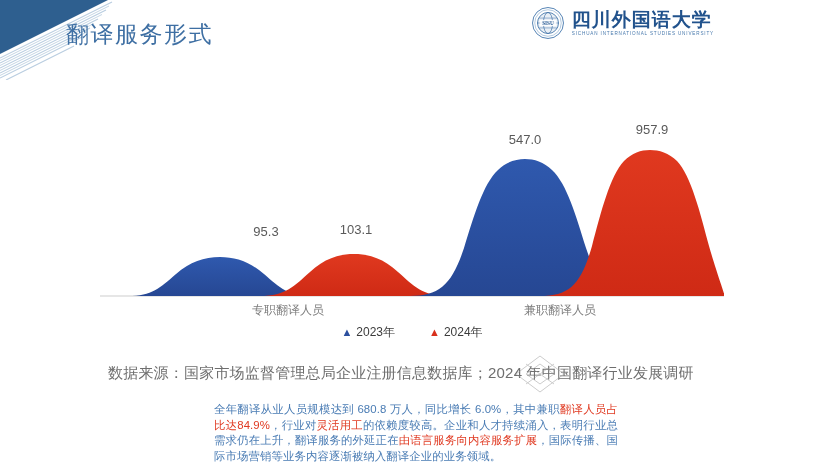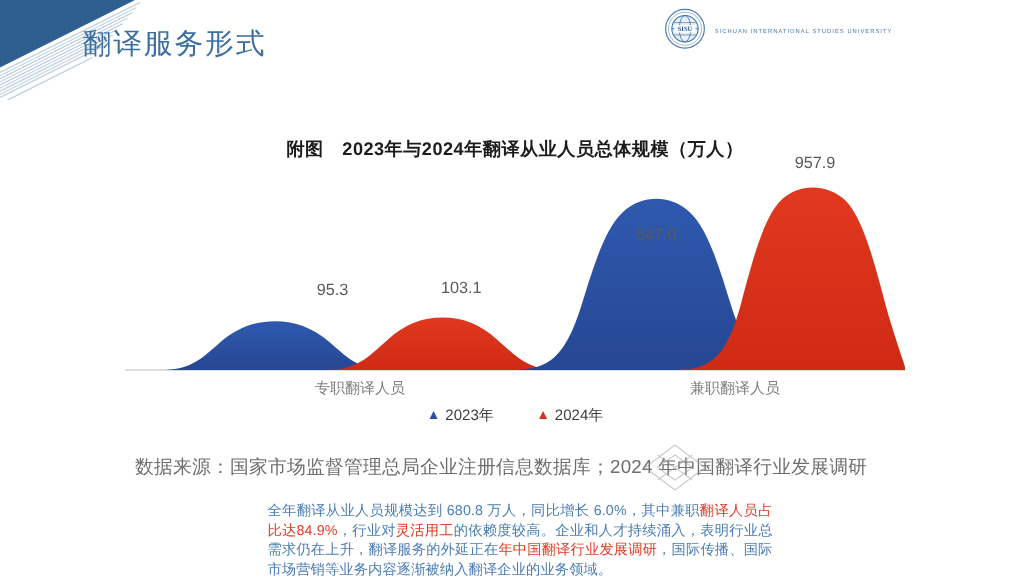--- a/index.html
+++ b/index.html
@@ -197,28 +197,28 @@
       <circle cx="20" cy="20" r="12.4" fill="#4a7bb0" opacity="0.12"></circle>
       <ellipse cx="20" cy="20" rx="12.4" ry="12.4" fill="none" stroke="#3f72a8" stroke-width="1"></ellipse>
       <ellipse cx="20" cy="20" rx="5.4" ry="12.4" fill="none" stroke="#3f72a8" stroke-width="0.8"></ellipse>
       <line x1="7.6" y1="20" x2="32.4" y2="20" stroke="#3f72a8" stroke-width="0.8"></line>
       <line x1="9.1" y1="14.2" x2="30.9" y2="14.2" stroke="#3f72a8" stroke-width="0.6"></line>
       <line x1="9.1" y1="25.8" x2="30.9" y2="25.8" stroke="#3f72a8" stroke-width="0.6"></line>
       <rect x="10" y="16.4" width="20" height="7.2" fill="#ffffff" opacity="0.9"></rect>
       <text x="20" y="22.1" font-size="6.2" font-family="Liberation Serif, serif" font-weight="bold" fill="#2a5c95" text-anchor="middle">SISU</text>
     </svg>
     <div class="logo-text">
+      <div class="logo-cn">四川外国语大学</div>
       <div class="logo-en">SICHUAN INTERNATIONAL STUDIES UNIVERSITY</div>
     </div>
   </div>
 </div>
 
 <div class="chart-panel">
 
-  <div class="chart-title">附图　2023年与2024年翻译从业人员总体规模（万人）</div>
 
   <div class="plot-area">
     <svg class="plot-svg" width="624" height="160" viewBox="0 0 624 160">
       <defs>
         <linearGradient id="gblue" x1="0" y1="0" x2="0" y2="1">
           <stop offset="0%" stop-color="#2f59ae"></stop>
           <stop offset="100%" stop-color="#264793"></stop>
         </linearGradient>
         <linearGradient id="gred" x1="0" y1="0" x2="0" y2="1">
           <stop offset="0%" stop-color="#e0391f"></stop>
@@ -251,26 +251,26 @@
       <path fill="url(#gred)" d="M 440 152
                C 470 152, 481 140, 492 102
                C 501 68, 510 32, 524 17
                C 532 9, 541 6, 550 6
                C 559 6, 569 9, 577 17
                C 591 32, 600 68, 609 102
                C 620 140, 626 152, 624 152 Z"></path>
     </svg>
 
     <div class="dlabel" style="left:122px; top:80px;margin-left:44px;">95.3</div>
-    <div class="dlabel" style="left:256px; top:78px;margin-left:13px;">103.1</div>
-    <div class="dlabel" style="left:425px; top:-12px;margin-top:48px;">547.0</div>
+    <div class="dlabel" style="left:256px; top:78px;">103.1</div>
+    <div class="dlabel" style="left:425px; top:-12px;">547.0</div>
     <div class="dlabel" style="left:552px; top:-22px;">957.9</div>
 
     <div class="cat-label" style="left:188px; top:158px;">专职翻译人员</div>
-    <div class="cat-label" style="left:488px; top:158px;">兼职翻译人员</div>
+    <div class="cat-label" style="left:460px; top:158px;">兼职翻译人员</div>
   </div>
 
   <div class="legend">
     <div class="legend-item">
       <span class="legend-marker lm-2023">▲</span>
       <span>2023年</span>
     </div>
     <div class="legend-item">
       <span class="legend-marker lm-2024">▲</span>
       <span>2024年</span>
@@ -283,14 +283,14 @@
 <svg class="watermark" viewBox="0 0 56 44">
   <g fill="none" stroke="#9a9a9a" stroke-width="1">
     <polygon points="28,4 52,22 28,40 4,22"></polygon>
     <polygon points="28,12 42,22 28,32 14,22"></polygon>
     <line x1="14" y1="12" x2="42" y2="32"></line>
     <line x1="42" y1="12" x2="14" y2="32"></line>
   </g>
 </svg>
 
 <div class="summary">
-  <span>全年翻译从业人员规模达到 680.8 万人，同比增长 6.0%，其中兼职</span><span class="hl">翻译人员占比达84.9%</span><span>，行业对</span><span class="hl">灵活用工</span><span>的依赖度较高。企业和人才持续涌入，表明行业总需求仍在上升，翻译服务的外延正在</span><span class="hl">年中国翻译行业发展调研</span><span>，国际传播、国际市场营销等业务内容逐渐被纳入翻译企业的业务领域。</span>
+  <span>全年翻译从业人员规模达到 680.8 万人，同比增长 6.0%，其中兼职</span><span class="hl">翻译人员占比达84.9%</span><span>，行业对</span><span class="hl">灵活用工</span><span>的依赖度较高。企业和人才持续涌入，表明行业总需求仍在上升，翻译服务的外延正在</span><span class="hl">由语言服务向内容服务扩展</span><span>，国际传播、国际市场营销等业务内容逐渐被纳入翻译企业的业务领域。</span>
 </div>
 
 </body></html>

